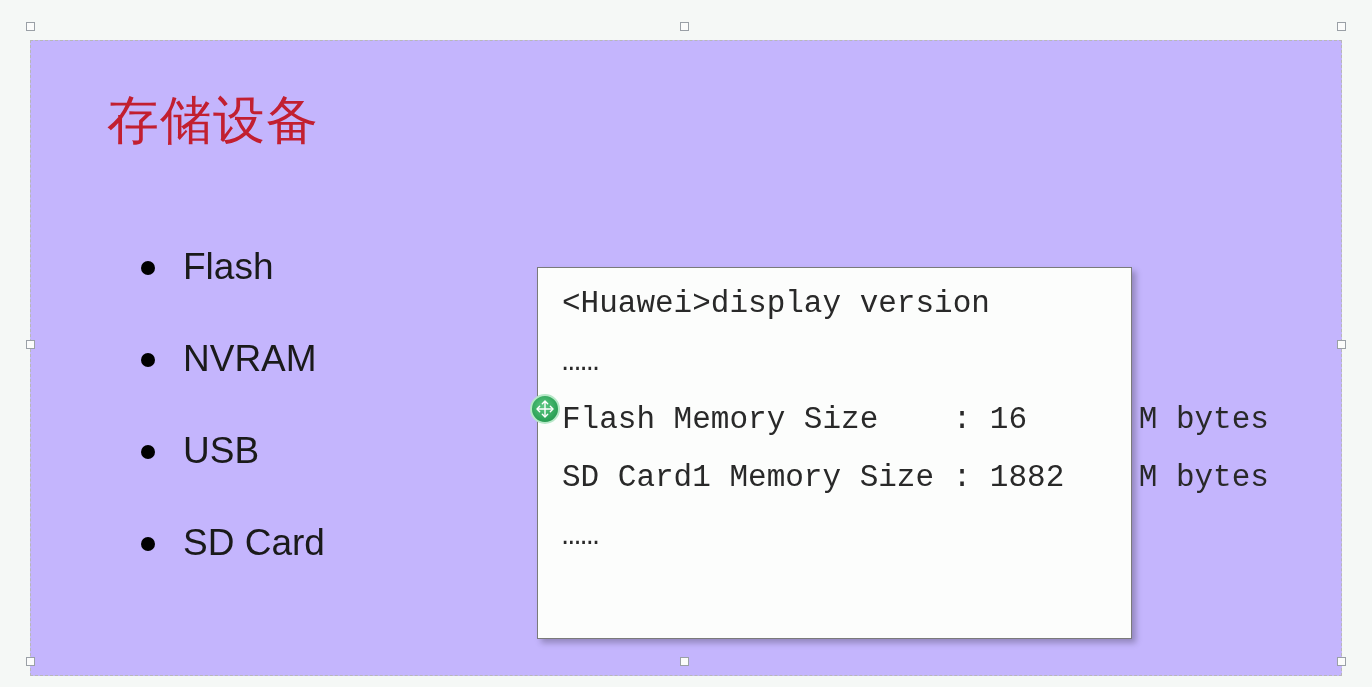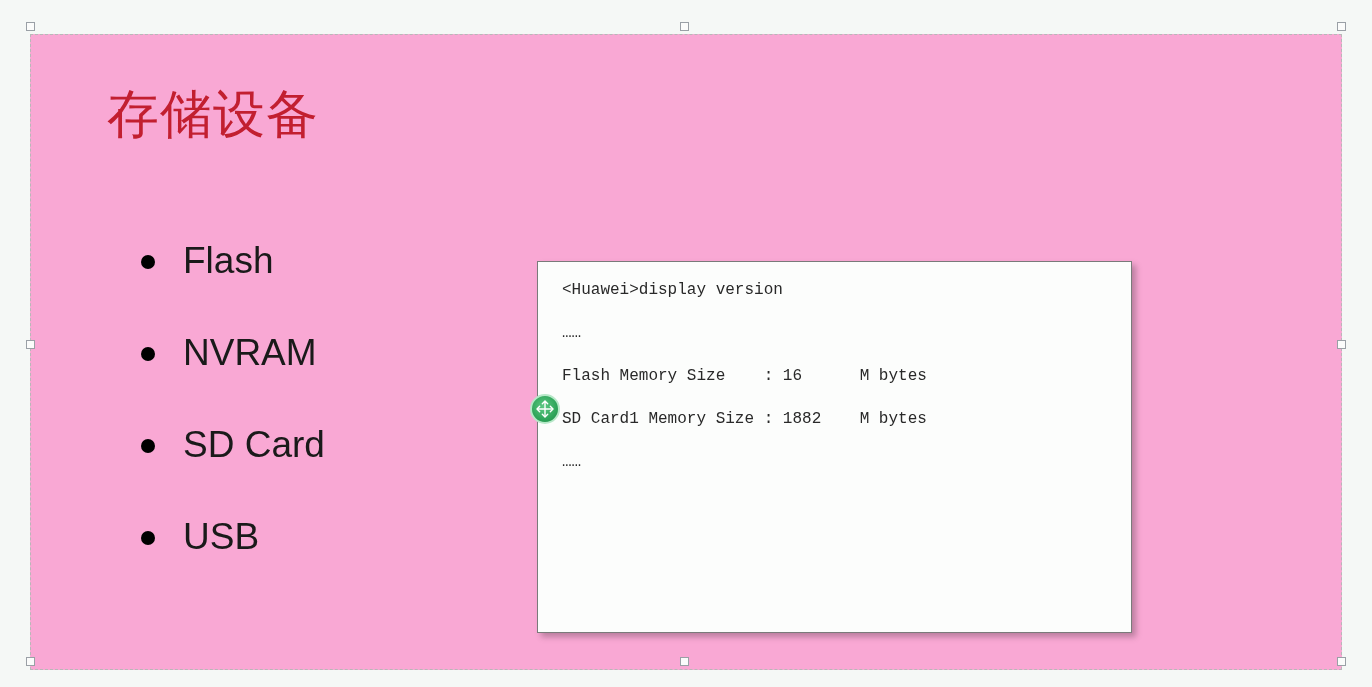--- a/index.html
+++ b/index.html
@@ -7,24 +7,24 @@
     body {
       width: 1372px;
       height: 687px;
       background: #f5f8f6;
       position: relative;
       font-family: Arial, "Microsoft YaHei", sans-serif;
     }
     .slide {
       position: absolute;
       left: 30px;
-      top: 34px;
+      top: 40px;
       width: 1312px;
       height: 636px;
-      background: #f9a8d4;
+      background: #c4b5fd;
       border: 1px dashed #b8b8b8;
     }
     .sel-handle {
       position: absolute;
       width: 9px;
       height: 9px;
       background: #fbfcfb;
       border: 1px solid #9aa0a6;
     }
     
@@ -75,21 +75,21 @@
       position: absolute;
       left: 506px;
       top: 226px;
       width: 595px;
       height: 372px;
       background: #fcfdfc;
       border: 1px solid #7a7a7a;
       box-shadow: 4px 4px 6px rgba(0,0,0,0.25);
       padding: 20px 24px 14px 24px;
       font-family: "Courier New", monospace;
-      font-size: 16px;
+      font-size: 31px;
       color: #292929;
       line-height: 1.0;
     }
     .term-line { white-space: pre; margin-bottom: 27px; }
     .term-line.last { margin-bottom: 0; }
 
     .move-cursor {
       position: absolute;
       left: 530px;
       top: 394px;
@@ -107,22 +107,22 @@
 </head>
 <body>
 
 <div class="slide">
 
   <div class="title">存储设备</div>
 
   <ul class="bullets">
     <li>Flash</li>
     <li>NVRAM</li>
+    <li>USB</li>
     <li>SD Card</li>
-    <li>USB</li>
   </ul>
 
   <div class="terminal">
     <div class="term-line">&lt;Huawei&gt;display version</div>
     <div class="term-line">……</div>
     <div class="term-line">Flash Memory Size    : 16      M bytes</div>
     <div class="term-line">SD Card1 Memory Size : 1882    M bytes</div>
     <div class="term-line last">……</div>
   </div>
 

